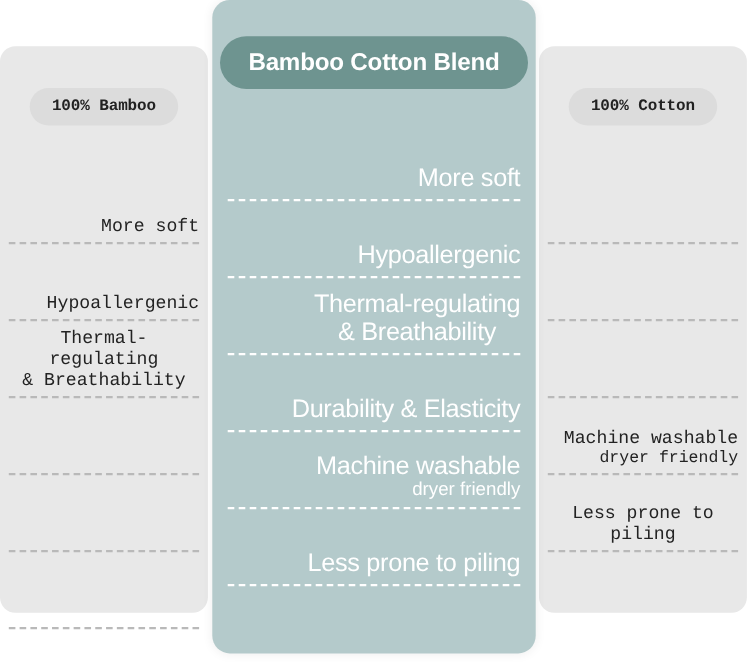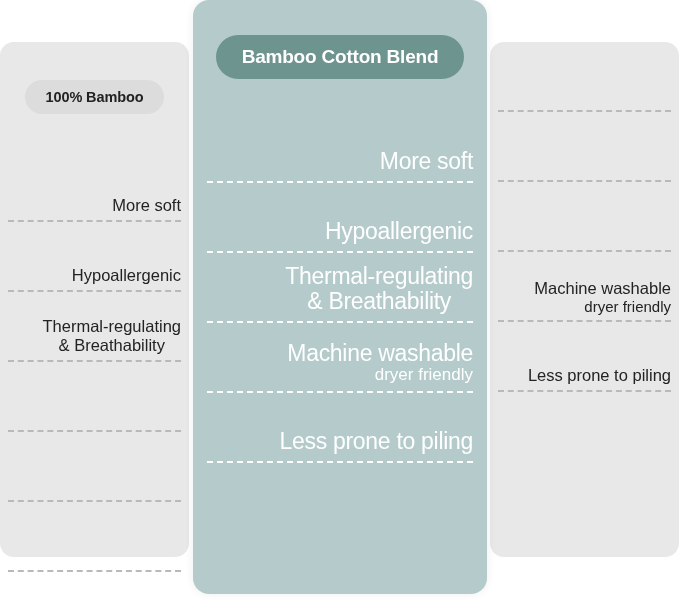--- a/index.html
+++ b/index.html
@@ -23,20 +23,21 @@
   
   .side-panel {
     position: absolute;
     top: 42px;
     width: 189px;
     height: 515px;
     background: #e8e8e8;
     border-radius: 14px;
     box-sizing: border-box;
     padding: 0 8px;
+    font-family: Liberation Mono, monospace;
   }
   .side-panel.left  { left: 0px; }
   .side-panel.right { left: 490px; }
 
   
   .center-panel {
     position: absolute;
     top: 0px;
     left: 193px;
     width: 294px;
@@ -68,21 +69,21 @@
     background: #dcdcdc;
     color: #222222;
     font-size: 14.5px;
     font-weight: bold;
     padding: 9px 20px;
     letter-spacing: -0.1px;
   }
   .badge-center {
     background: #6e9490;
     color: #ffffff;
-    font-size: 19px;
+    font-size: 22px;
     font-weight: bold;
     padding: 11px 26px;
     letter-spacing: -0.2px;
   }
 
   
   .rows { position: relative; }
 
   .row {
     display: flex;
@@ -171,31 +172,37 @@
       <div class="row row-center">
         <span class="feat-center">More soft</span>
       </div>
       <div class="row row-center">
         <span class="feat-center">Hypoallergenic</span>
       </div>
       <div class="row row-center">
         <span class="feat-center">Thermal-regulating<br>&amp; Breathability</span>
       </div>
       <div class="row row-center">
+        <span class="feat-center">Durability &amp; Elasticity</span>
+      </div>
+      <div class="row row-center">
         <span class="feat-center">Machine washable</span>
         <span class="sub-center">dryer friendly</span>
       </div>
       <div class="row row-center">
         <span class="feat-center">Less prone to piling</span>
       </div>
 
     </div>
   </div>
 
   <div class="side-panel right">
+    <div class="badge-wrap side-badge-wrap">
+      <span class="badge badge-side">100% Cotton</span>
+    </div>
     <div class="rows">
 
       <div class="row row-side empty">
         <span class="feat-side"></span>
       </div>
       <div class="row row-side empty">
         <span class="feat-side"></span>
       </div>
       <div class="row row-side empty">
         <span class="feat-side"></span>

